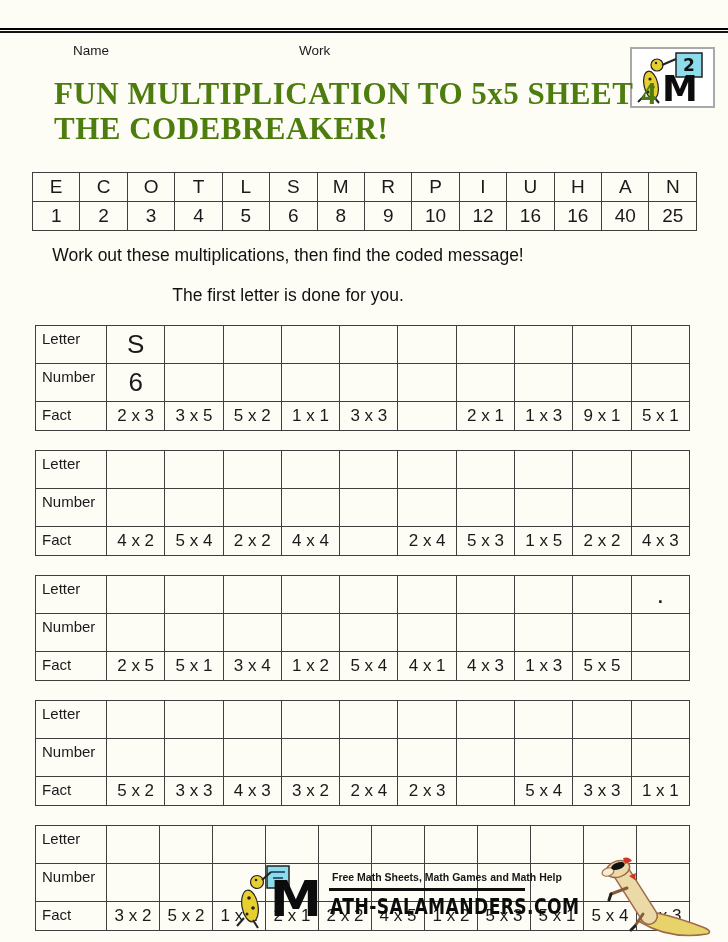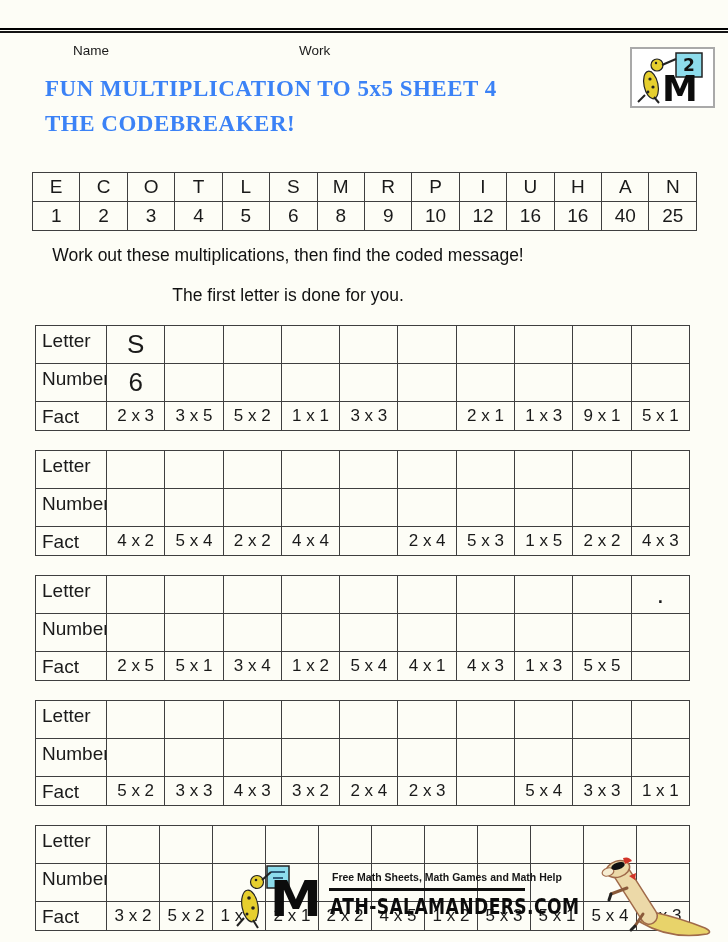--- a/index.html
+++ b/index.html
@@ -13,39 +13,39 @@
   
   .top-rule{left:0;top:28px;width:728px;height:5px;box-sizing:border-box;
     border-top:2px solid #000;border-bottom:2px solid #141414;background:#fdfdf6;}
   .name-label{left:45px;top:43px;font-size:13.5px;margin-left:28px;}
   .date-label{left:299px;top:43px;font-size:13.5px;}
   
   .logo-box{left:630px;top:47px;width:85px;height:61px;background:#fff;
     border:2px solid #a9a9a9;box-sizing:border-box;}
   .logo-box svg{display:block;}
   
-  .title{left:45px;font-family:"Liberation Serif",serif;color:#3b82f6;
-    font-size:23px;font-weight:bold;letter-spacing:.5px;}
+  .title{left:54px;font-family:"Liberation Serif",serif;color:#4d7c0f;
+    font-size:31px;font-weight:bold;letter-spacing:.5px;}
   .title1{top:76px;}
   .title2{top:111px;}
   
   table{border-collapse:collapse;table-layout:fixed;}
   td{border:1px solid #3f3f3f;text-align:center;padding:0;overflow:hidden;
      font-family:"Liberation Sans",sans-serif;}
   .code-table{left:32px;top:172px;width:665px;}
   .code-table td{height:28px;font-size:19px;}
   
   .instr{left:0;width:576px;text-align:center;font-size:17.5px;color:#111;}
   .instr1{top:245px;}
   .instr2{top:285px;}
   
   .blocks{left:35px;top:325px;width:655px;}
   .block{width:655px;margin-bottom:19px;}
   .block .lbl{width:64px;text-align:left;vertical-align:top;
-    padding:4px 0 0 6px;font-size:19px;}
+    padding:4px 0 0 6px;font-size:15px;}
   .r-letter td{height:33px;font-size:26px;}
   .r-number td{height:33px;font-size:26px;}
   .r-fact td{height:24px;font-size:17px;}
   
   .footer-logo{left:233px;top:864px;width:292px;height:74px;}
   .footer-m{left:38px;top:10px;font-size:50px;line-height:50px;font-weight:bold;
     font-family:"DejaVu Sans",sans-serif;color:#0c0c0c;transform:scaleX(1.05);}
   .footer-tagline{left:99px;top:7px;width:217px;font-size:10.5px;font-weight:bold;
     text-align:center;white-space:nowrap;color:#161616;}
   .footer-divider{left:96px;top:24px;width:196px;height:3px;background:#0e0e0e;}

